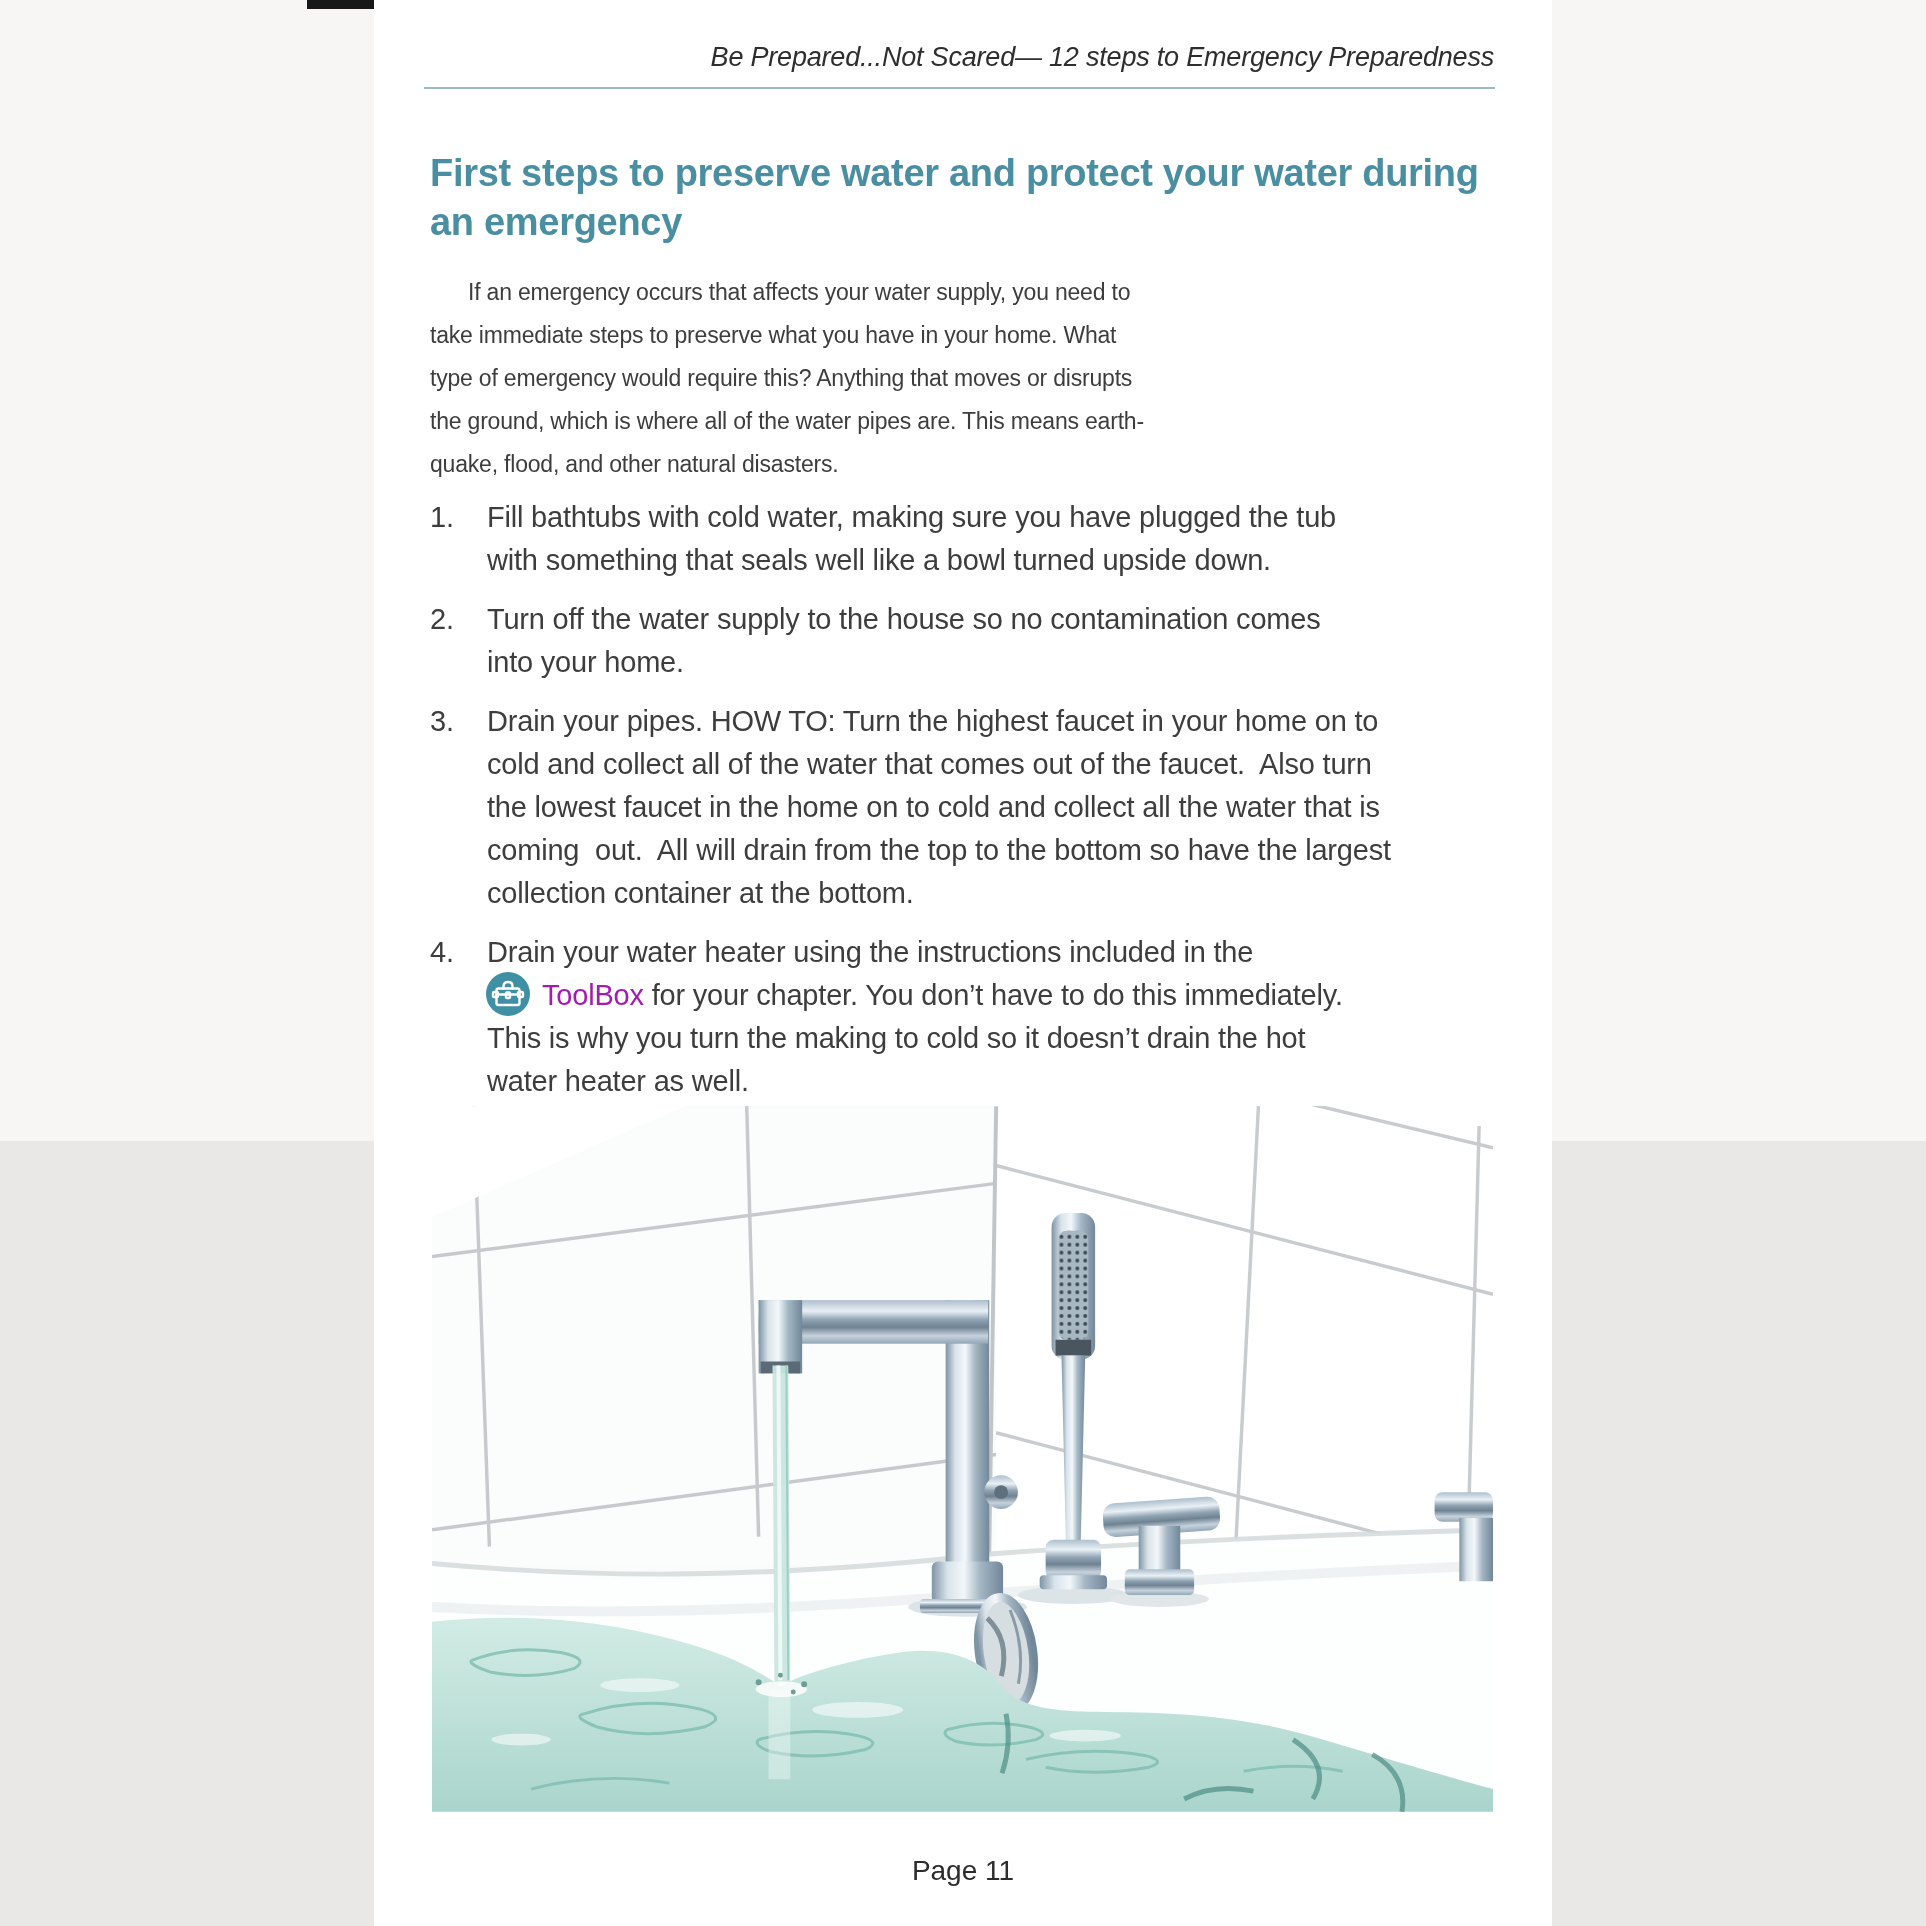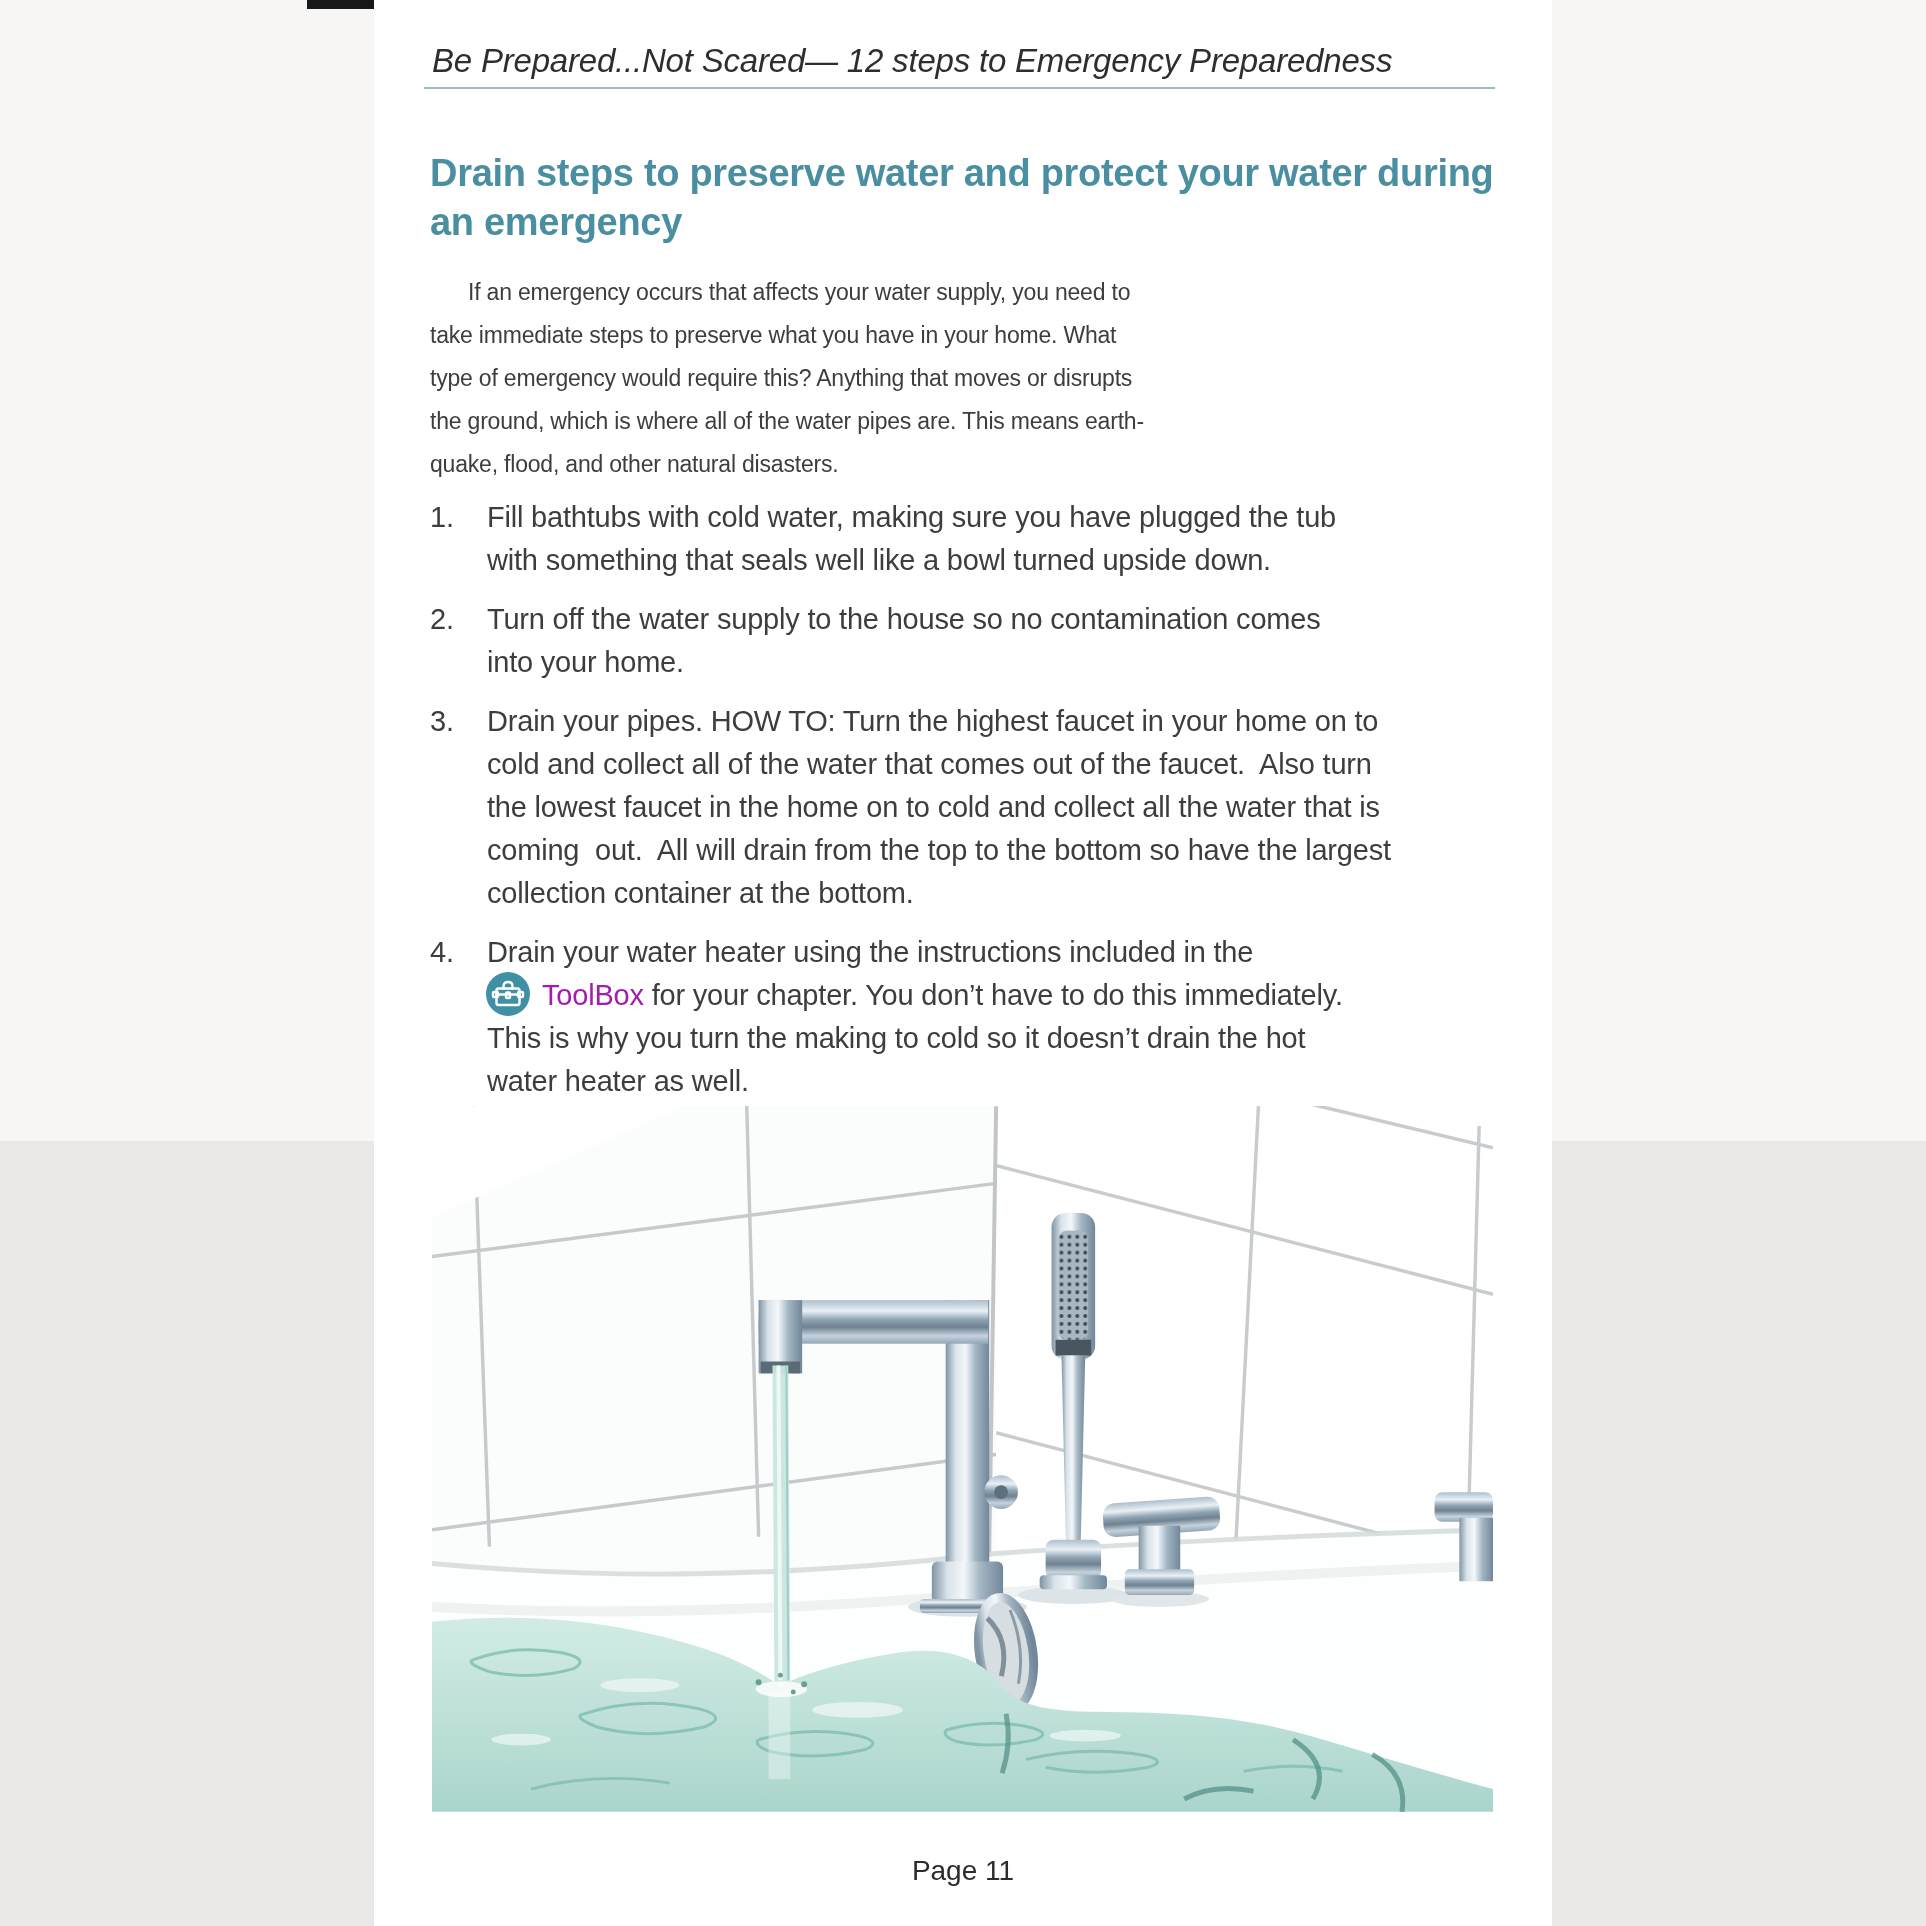--- a/index.html
+++ b/index.html
@@ -5,22 +5,22 @@
   html,body{margin:0;padding:0;}
   .canvas{
     position:relative;width:1927px;height:1927px;overflow:hidden;
     background:linear-gradient(180deg,#f7f6f5 0px,#f7f6f5 1141px,#e9e8e6 1141px,#e9e8e6 1927px);
     font-family:"Liberation Sans",sans-serif;color:#3d3d3d;
   }
   .sheet{position:absolute;left:374px;top:0;width:1178px;height:1927px;background:#ffffff;}
   .top-strip{position:absolute;top:0;left:0;width:1927px;height:10px;pointer-events:none;}
   .top-strip i{position:absolute;top:0;height:9px;background:#181818;display:block;}
   .running-header{
-    position:absolute;top:42px;left:58px;width:1062px;text-align:left;
-    font-style:italic;font-size:33px;color:#2e2e2e;letter-spacing:-0.2px;
+    position:absolute;top:42px;left:58px;width:1062px;text-align:right;
+    font-style:italic;font-size:27px;color:#2e2e2e;letter-spacing:-0.2px;
   }
   .header-rule{position:absolute;top:87px;left:50px;width:1071px;height:2px;background:#9cbbc2;}
   .section-title{
     position:absolute;top:149px;left:56px;width:1069px;
     font-size:38px;line-height:49px;font-weight:600;color:#4a8fa1;letter-spacing:-0.3px;
   }
   .lines{white-space:pre;}
   .intro{
     position:absolute;top:271px;left:56px;width:1084px;
     font-size:23px;line-height:43px;text-indent:38px;letter-spacing:-0.2px;
@@ -52,21 +52,21 @@
       <i style="left:972px;width:57px;"></i>
     <i style="left:1045px;width:91px;"></i>
       <i style="left:1150px;width:89px;"></i>
   </div>
 
   <div class="sheet">
 
     <div class="running-header">Be Prepared...Not Scared— 12 steps to Emergency Preparedness</div>
     <div class="header-rule"></div>
 
-    <div class="section-title lines">Drain steps to preserve water and protect your water during
+    <div class="section-title lines">First steps to preserve water and protect your water during
 an emergency</div>
 
     <div class="intro lines">If an emergency occurs that affects your water supply, you need to
 take immediate steps to preserve what you have in your home. What
 type of emergency would require this? Anything that moves or disrupts
 the ground, which is where all of the water pipes are. This means earth-
 quake, flood, and other natural disasters.</div>
 
     <div class="olist">
 

